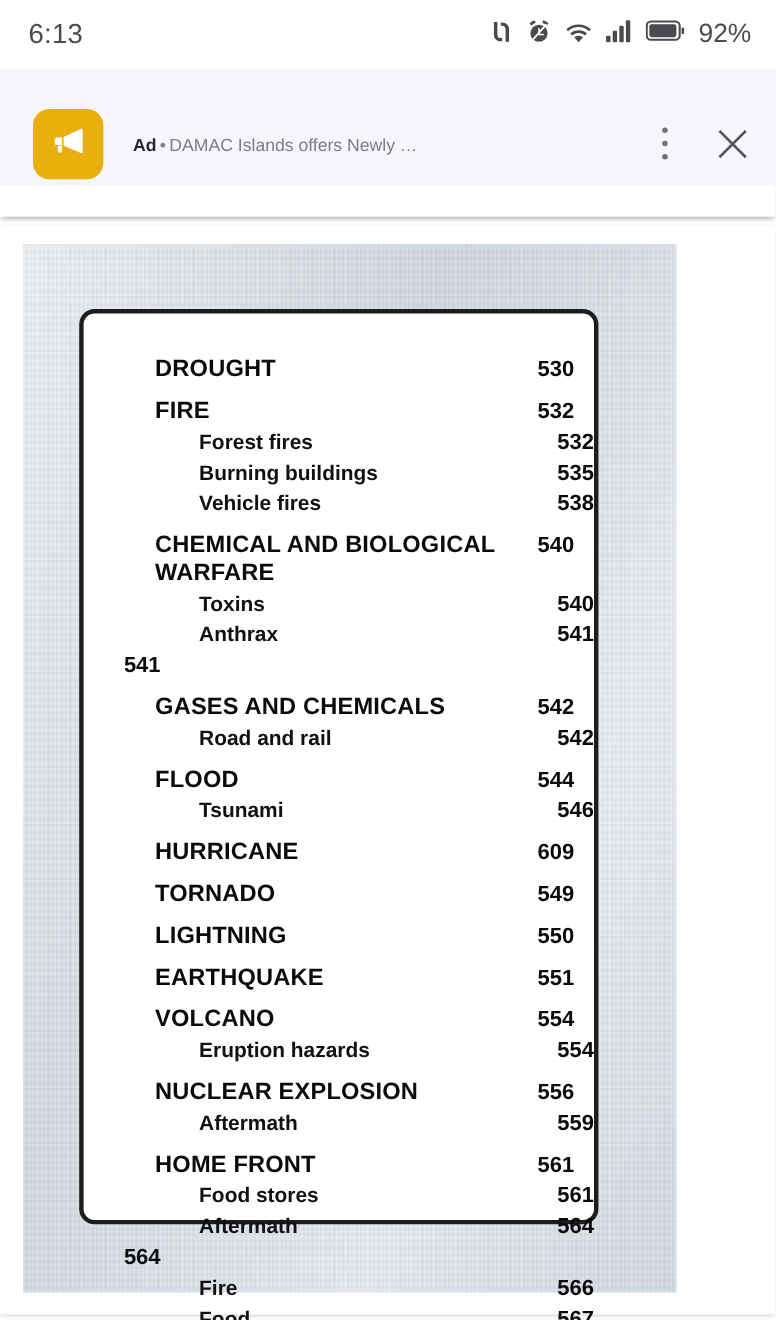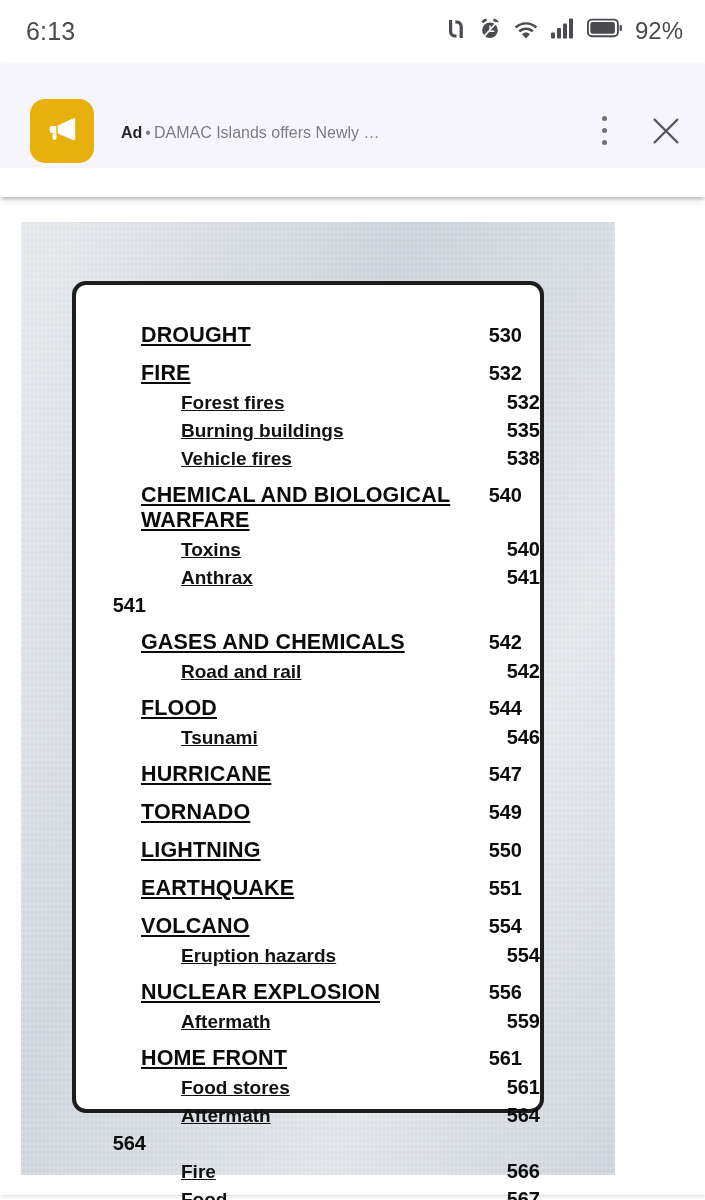--- a/index.html
+++ b/index.html
@@ -93,21 +93,21 @@
     padding:38px 0 0 0;
     z-index:2;
   }
   .toc-list{ width:100%; }
 
   .row{
     display:flex; align-items:baseline;
     width:100%;
     padding-right:18px;
   }
-  .row .label{ flex:1 1 auto;text-decoration:underline; }
+  .row .label{ flex:1 1 auto; }
   .row .page{
     flex:0 0 52px; text-align:right;
     font-weight:700; color:#0b0b0b;
   }
 
   .row.head{
     margin-top:13px;
   }
   .row.head:first-child{ margin-top:0; }
   .row.head .label{
@@ -262,21 +262,21 @@
           <div class="row head">
             <div class="label">FLOOD</div>
             <div class="page">544</div>
           </div>
           <div class="row sub">
             <div class="label">Tsunami</div>
             <div class="page">546</div>
           </div>
           <div class="row head">
             <div class="label">HURRICANE</div>
-            <div class="page">547</div>
+            <div class="page">609</div>
           </div>
           <div class="row head">
             <div class="label">TORNADO</div>
             <div class="page">549</div>
           </div>
           <div class="row head">
             <div class="label">LIGHTNING</div>
             <div class="page">550</div>
           </div>
           <div class="row head">

